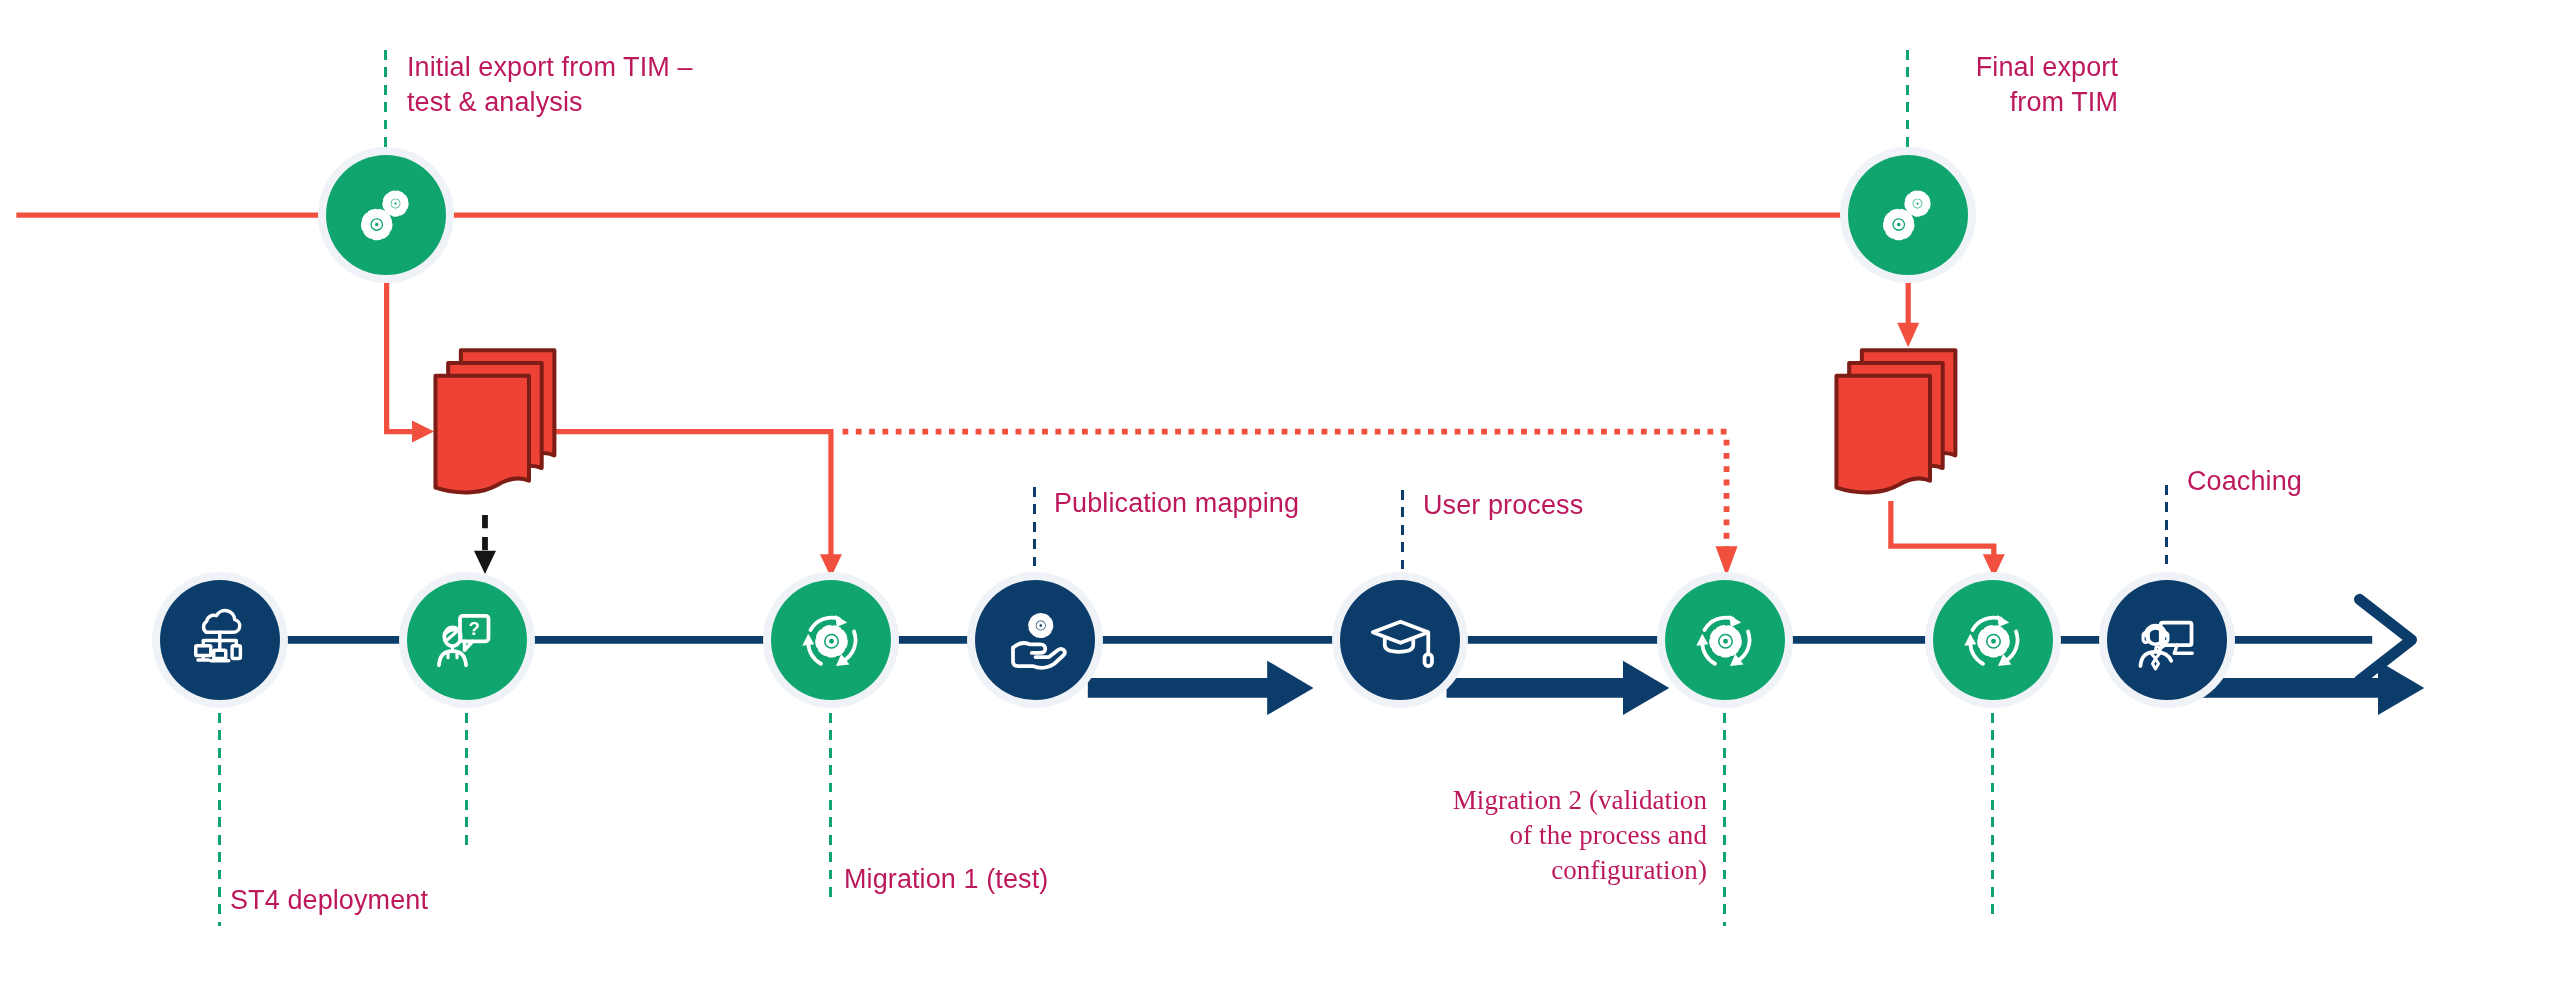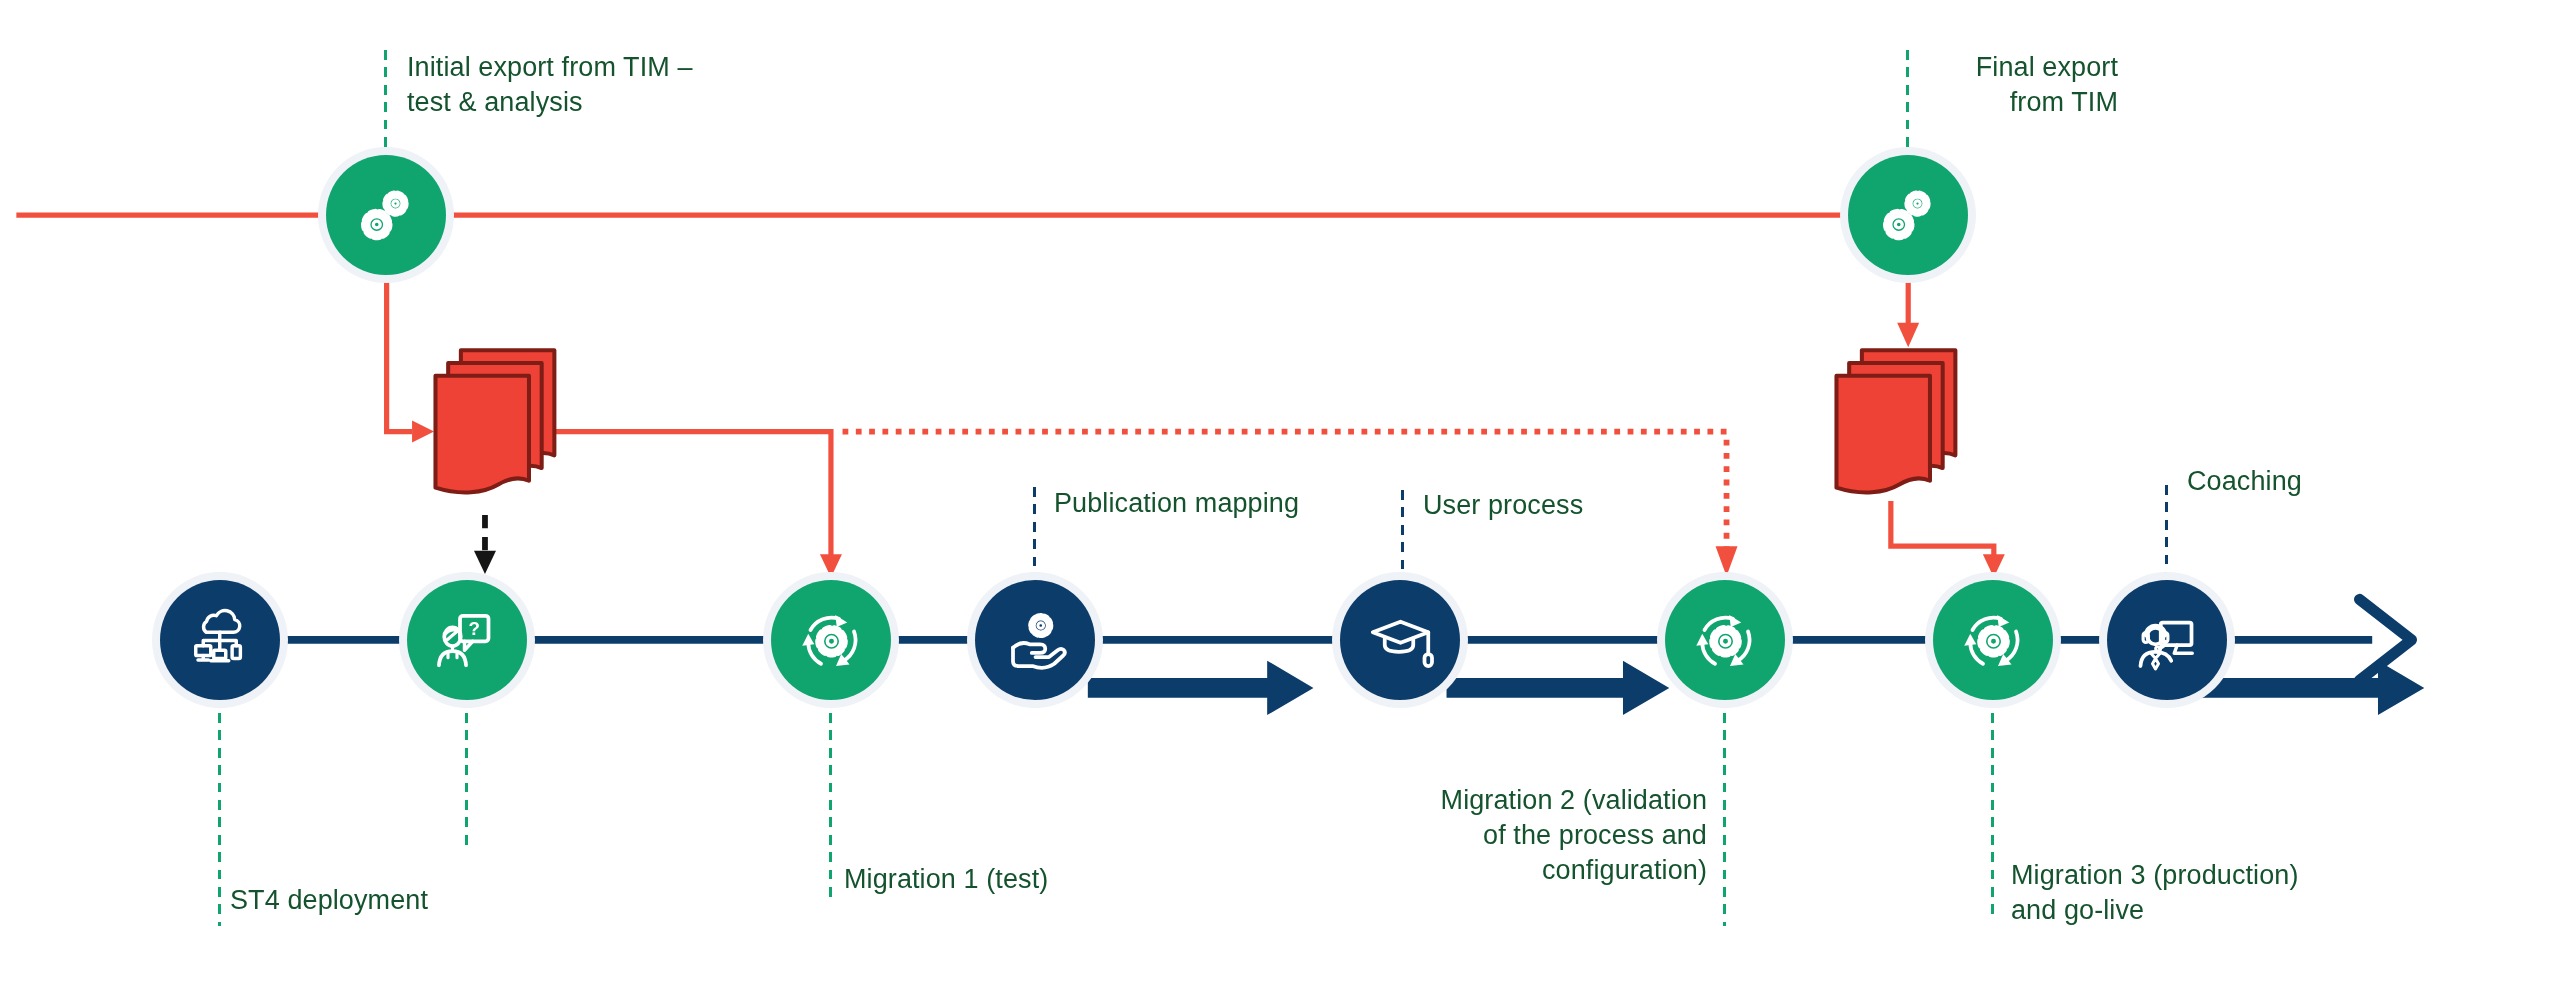--- a/index.html
+++ b/index.html
@@ -8,24 +8,24 @@
   .wires{position:absolute;left:0;top:0;}
   .node{position:absolute;width:120px;height:120px;border-radius:50%;
         display:flex;align-items:center;justify-content:center;
         box-shadow:0 0 0 8px #EFF2F6;}
   .node.green{background:#10A56F;}
   .node.navy{background:#0C3C6A;}
   .node svg{width:75px;height:75px;}
   .vdash{position:absolute;width:2.9px;}
   .vdash.green{background:repeating-linear-gradient(180deg,#10A56F 0 9.8px,transparent 9.8px 17.4px);}
   .vdash.navy{background:repeating-linear-gradient(180deg,#0C3C6A 0 9.8px,transparent 9.8px 17.4px);}
-  .lbl{position:absolute;font-size:27px;line-height:35px;color:#14532d;
+  .lbl{position:absolute;font-size:27px;line-height:35px;color:#be185d;
        white-space:pre-line;letter-spacing:0.1px;}
   .lbl.center{text-align:right;}
-  .lbl.right{text-align:right;}
+  .lbl.right{text-align:right;font-family:Liberation Serif, serif;}
   .docs{position:absolute;width:125px;height:157px;}
 </style>
 </head>
 <body>
 
 <svg style="position:absolute;width:0;height:0" aria-hidden="true">
   <defs>
     <g id="i-gears" fill="none" stroke="#fff" stroke-linecap="round" stroke-linejoin="round">
       <circle cx="62" cy="34" r="13.5" stroke-width="8" stroke-dasharray="4.7 4.75"></circle>
       <circle cx="62" cy="34" r="9" stroke-width="5"></circle>
@@ -212,17 +212,15 @@
   <div class="lbl center" style="left:1915px;top:50px;width:203px">Final export
 from TIM</div>
   <div class="lbl" style="left:1054px;top:486px">Publication mapping</div>
   <div class="lbl" style="left:1423px;top:488px">User process</div>
   <div class="lbl" style="left:2187px;top:464px">Coaching</div>
   <div class="lbl" style="left:230px;top:883px">ST4 deployment</div>
   <div class="lbl" style="left:844px;top:862px">Migration 1 (test)</div>
   <div class="lbl right" style="left:1348px;top:783px;width:359px">Migration 2 (validation
 of the process and
 configuration)</div>
-  <div class="lbl" style="left:2011px;top:858px;width:370px">Migration 3 (production)
-and go-live</div>
 
 </div>
 
 
 </body></html>

